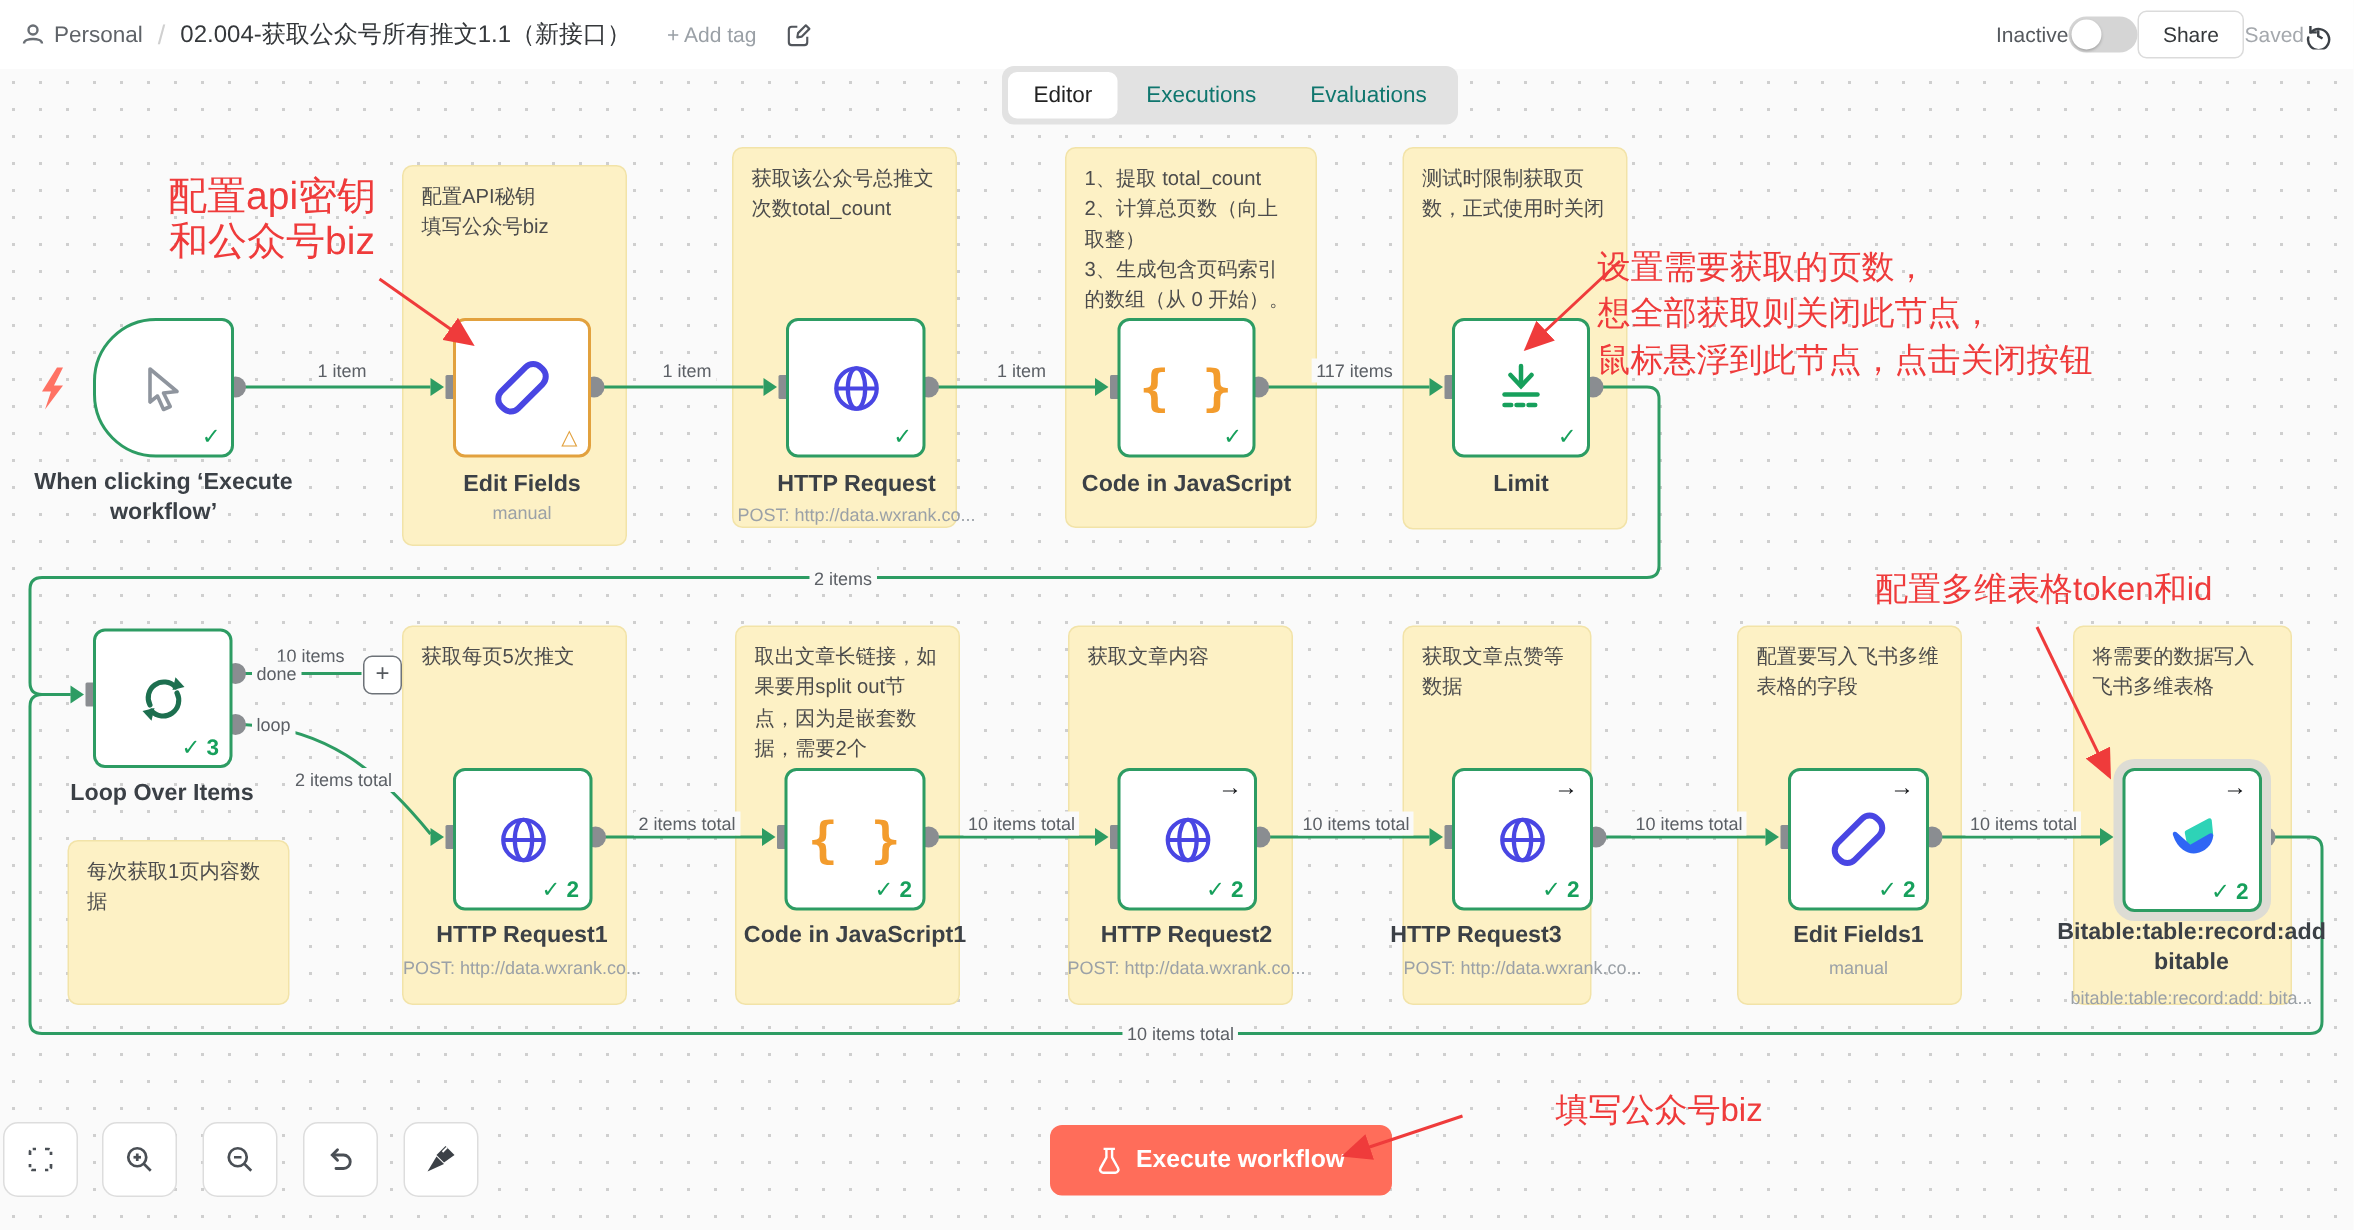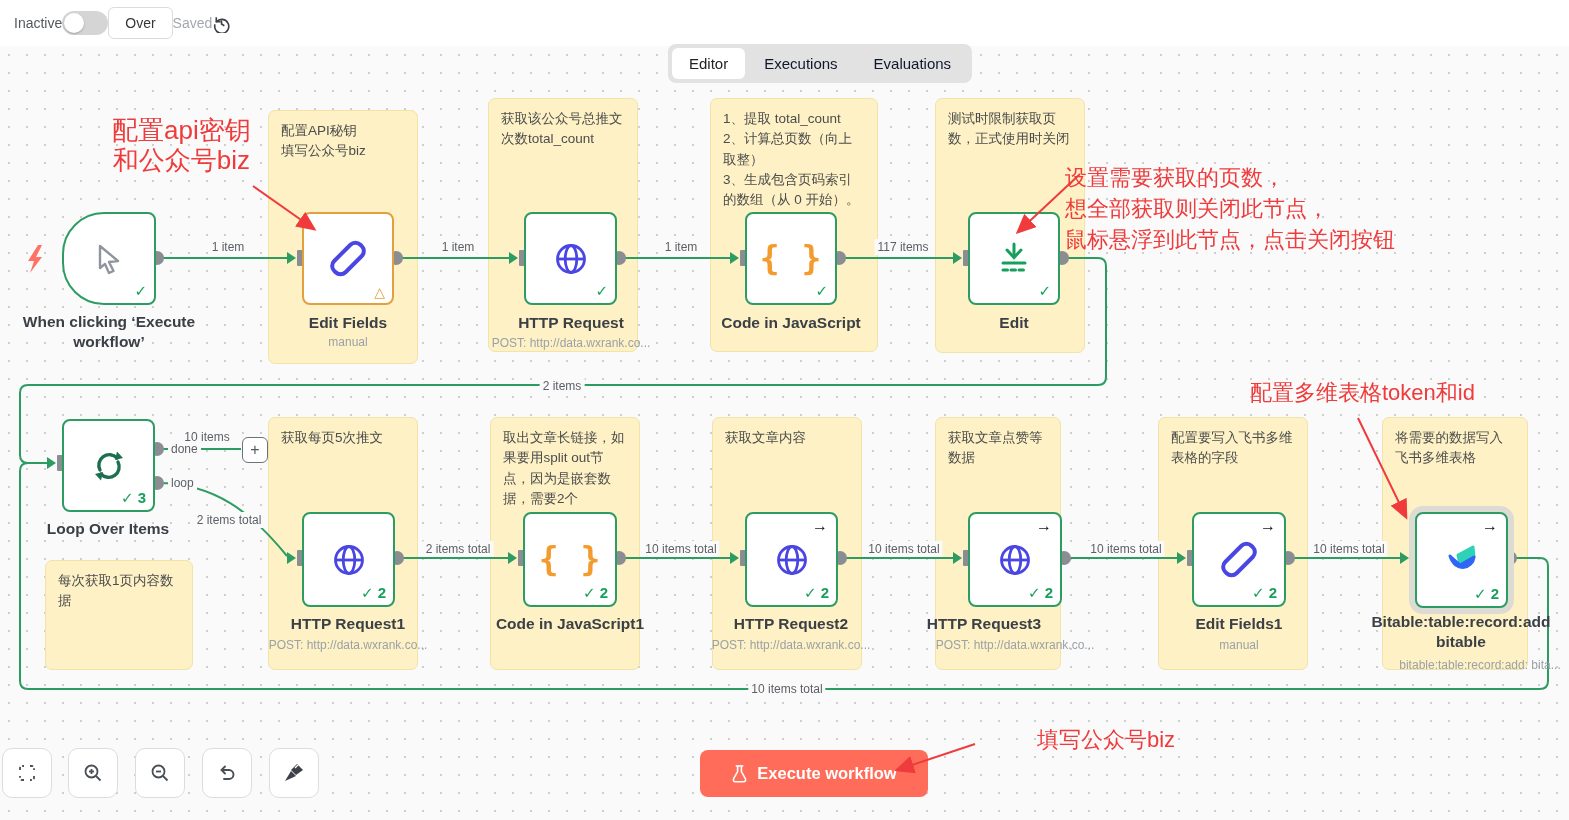--- a/index.html
+++ b/index.html
@@ -18,21 +18,21 @@
   .hdr-title{font-size:16px;color:#35383b;}
   .hdr-addtag{font-size:14px;color:#9aa0a6;margin-left:14px;}
   .hdr-right{display:flex;align-items:center;}
   .status-lbl{font-size:14px;color:#55595e;}
   .toggle{width:46px;height:24px;border-radius:12px;background:#d5d5d5;position:relative;cursor:pointer;}
   .toggle .knob{position:absolute;left:2px;top:2px;width:20px;height:20px;border-radius:50%;background:#fff;box-shadow:0 1px 2px rgba(0,0,0,.25);}
   .share-btn{border:1px solid #dbdbdb;border-radius:6px;background:#fff;padding:7px 16px;font-size:14px;color:#35383b;cursor:pointer;}
   .saved-lbl{font-size:14px;color:#a4a8ad;}
   
   .tabs{position:absolute;left:668px;top:44px;z-index:60;background:#e2e2e2;border-radius:8px;padding:4px;display:flex;gap:2px;}
-  .tab{font-size:15px;color:#0f172a;padding:7px 17px;border-radius:6px;cursor:pointer;white-space:nowrap;}
+  .tab{font-size:15px;color:#0f766e;padding:7px 17px;border-radius:6px;cursor:pointer;white-space:nowrap;}
   .tab.active{background:#fff;color:#222;}
   
   .sticky{position:absolute;background:#fdf1c5;border:1px solid #f2e3a8;border-radius:7px;
     padding:10px 12px;font-size:13.5px;color:#4c4c4c;line-height:1.5;box-sizing:border-box;
     white-space:pre-line;z-index:5;}
   
   .node{position:absolute;width:93px;height:93px;background:#fff;border:2px solid #2d9c63;border-radius:8px;z-index:30;box-sizing:border-box;cursor:pointer;}
   .node.trigger{width:94px;border-radius:42px 8px 8px 42px;}
   .node.warn{border-color:#e2a13e;}
   .node.halo{box-shadow:0 0 0 6px #dddcd4;}
@@ -270,33 +270,33 @@
   </div>
   <div class="badge">✓ 2</div>
 </div>
 
 <div class="node-label wrap" style="left:109px;top:312px;width:225px;">When clicking ‘Execute workflow’</div>
 <div class="node-label" style="left:348px;top:313px;">Edit Fields</div>
 <div class="node-sub" style="left:348px;top:335px;">manual</div>
 <div class="node-label" style="left:571px;top:313px;">HTTP Request</div>
 <div class="node-sub" style="left:571px;top:336px;">POST: http://data.wxrank.co...</div>
 <div class="node-label" style="left:791px;top:313px;">Code in JavaScript</div>
-<div class="node-label" style="left:1014px;top:313px;">Edit</div>
+<div class="node-label" style="left:1014px;top:313px;">Limit</div>
 <div class="node-label" style="left:108px;top:519px;">Loop Over Items</div>
 <div class="node-label" style="left:348px;top:614px;">HTTP Request1</div>
 <div class="node-sub" style="left:348px;top:638px;">POST: http://data.wxrank.co...</div>
 <div class="node-label" style="left:570px;top:614px;">Code in JavaScript1</div>
 <div class="node-label" style="left:791px;top:614px;">HTTP Request2</div>
 <div class="node-sub" style="left:791px;top:638px;">POST: http://data.wxrank.co...</div>
 <div class="node-label" style="left:984px;top:614px;">HTTP Request3</div>
 <div class="node-sub" style="left:1015px;top:638px;">POST: http://data.wxrank.co...</div>
 <div class="node-label" style="left:1239px;top:614px;">Edit Fields1</div>
 <div class="node-sub" style="left:1239px;top:638px;">manual</div>
 <div class="node-label wrap" style="left:1461px;top:612px;width:215px;">Bitable:table:record:add bitable</div>
-<div class="node-sub" style="left:1461px;top:658px;margin-left:19px;">bitable:table:record:add: bita...</div>
+<div class="node-sub" style="left:1461px;top:658px;">bitable:table:record:add: bita...</div>
 
 <div class="red-note" style="left:112px;top:116px;font-size:26px;text-align:center;line-height:1.15;">配置api密钥
 和公众号biz</div>
 <div class="red-note" style="left:1065px;top:163px;font-size:22px;">设置需要获取的页数，
 想全部获取则关闭此节点，
 鼠标悬浮到此节点，点击关闭按钮</div>
 <div class="red-note" style="left:1250px;top:378px;font-size:22px;">配置多维表格token和id</div>
 <div class="red-note" style="left:1037px;top:725px;font-size:22px;">填写公众号biz</div>
 
 <svg class="layer" style="z-index:43;pointer-events:none;" viewBox="0 0 1569 820">
@@ -307,26 +307,44 @@
   </defs>
   <g stroke="#ef3b3b" stroke-width="2" fill="none">
     <path d="M253,186 L314,229" marker-end="url(#rh)"></path>
     <path d="M1080,174 L1018,232" marker-end="url(#rh)"></path>
     <path d="M1358,418 L1406,517" marker-end="url(#rh)"></path>
     <path d="M975,744 L897,770" marker-end="url(#rh)"></path>
   </g>
 </svg>
 
 <div class="header">
+  <div class="hdr-left">
+    <span class="hdr-ws">
+      <svg width="16" height="16" viewBox="0 0 16 16" fill="none" stroke="#6a6f75" stroke-width="1.6">
+          <circle cx="8" cy="5" r="3"></circle>
+          <path d="M2 14 C2 10 14 10 14 14"></path>
+        </svg>
+      <span>Personal</span>
+    </span>
+    <span class="hdr-sep">/</span>
+    <span class="hdr-title">02.004-获取公众号所有推文1.1（新接口）</span>
+    <span class="hdr-addtag">+ Add tag</span>
+    <span style="margin-left:10px;display:flex;">
+      <svg width="17" height="17" viewBox="0 0 18 18" fill="none" stroke="#52565c" stroke-width="1.5">
+          <path d="M15 10 V14 A2 2 0 0 1 13 16 H4 A2 2 0 0 1 2 14 V5 A2 2 0 0 1 4 3 H8"></path>
+          <path d="M11 10 L16.5 4.5 L14 2 L8.5 7.5 L8 10.5 Z" stroke-linejoin="round"></path>
+        </svg>
+    </span>
+  </div>
   <div class="hdr-right">
     <span class="status-lbl">Inactive</span>
     <div class="toggle">
         <div class="knob"></div>
       </div>
-    <button class="share-btn">Over</button>
+    <button class="share-btn">Share</button>
     <span class="saved-lbl">Saved</span>
     <span style="display:flex;">
       <svg width="19" height="19" viewBox="0 0 20 20" fill="none" stroke="#3c4147" stroke-width="1.7">
           <path d="M4.5 3.5 V8 H9"></path>
           <path d="M4.8 8 A7.4 7.4 0 1 1 3 11.5" stroke-linecap="round"></path>
           <polyline points="10,6.5 10,10.5 13,12.3"></polyline>
         </svg>
     </span>
   </div>
 </div>

